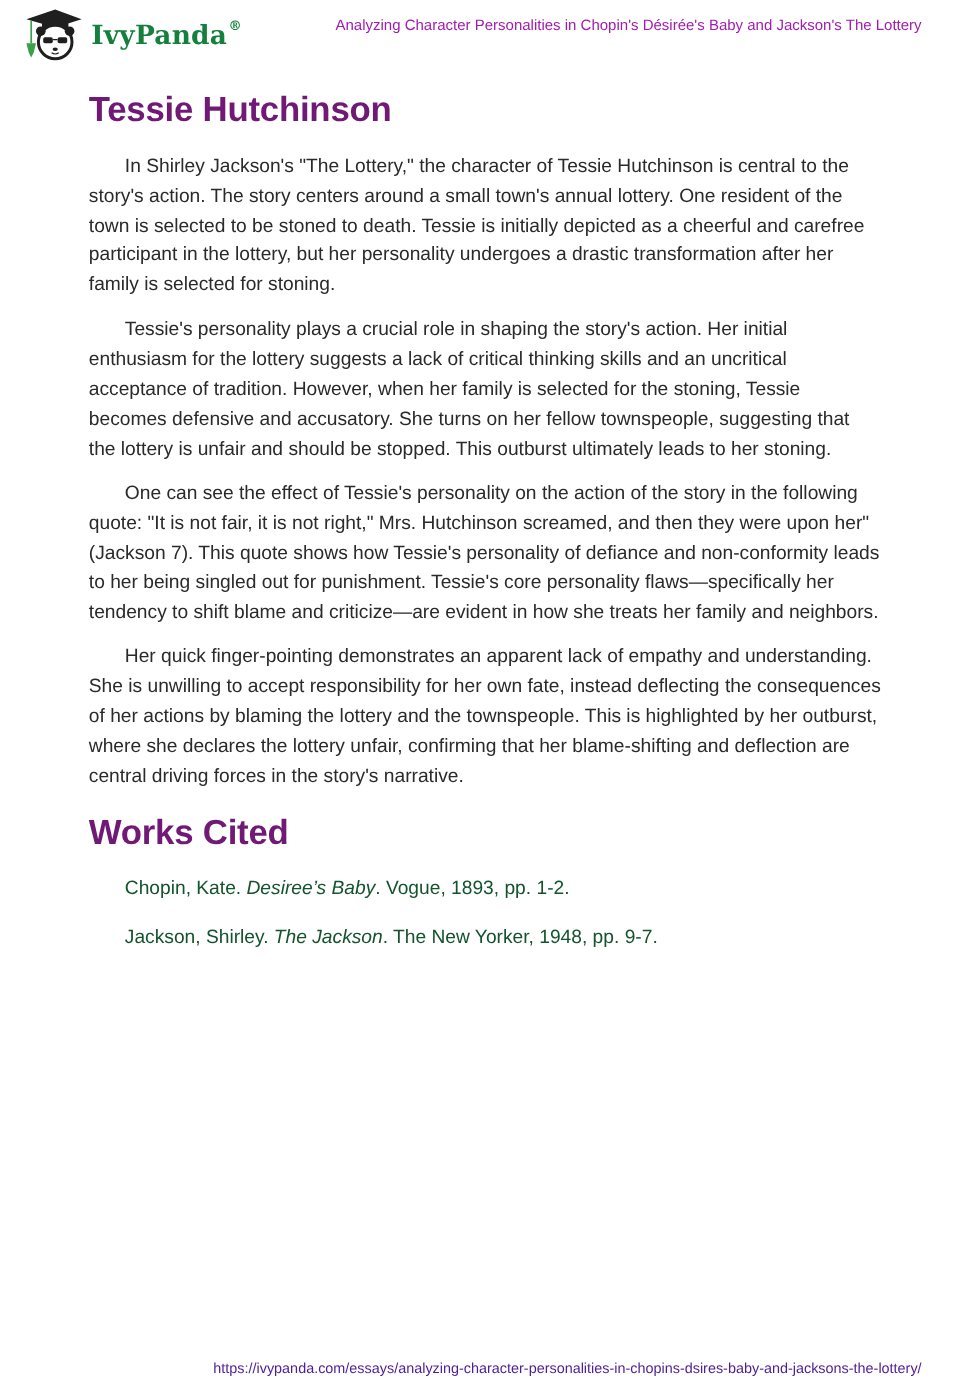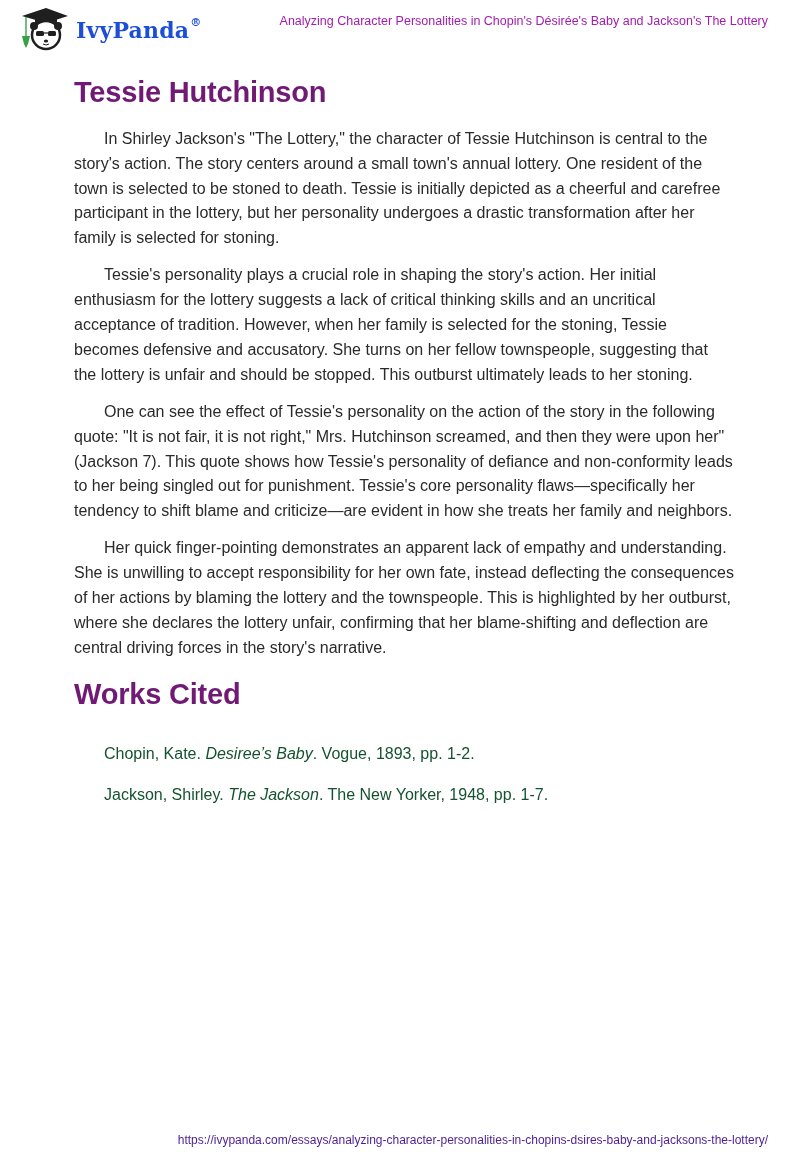--- a/index.html
+++ b/index.html
@@ -1,28 +1,28 @@
 <!DOCTYPE html>
 <html><head>
   <meta charset="utf-8">
   <style>
     html, body { margin: 0; padding: 0; background: #ffffff; }
     body { width: 800px; height: 1160px; position: relative; overflow: hidden;
            font-family: "Liberation Sans", sans-serif; color: #222222; }
     .header { position: absolute; left: 0; top: 0; width: 800px; height: 58px; }
     .logo { position: absolute; left: 18px; top: 7px; height: 44px; display: flex; align-items: center; }
     .logo svg { width: 52px; height: 46px; display: block; }
-    .logo-text { font-family: "DejaVu Serif", serif; font-weight: bold; font-size: 22px; color: #1d4ed8;
+    .logo-text { font-family: "DejaVu Serif", serif; font-weight: bold; font-size: 22px; color: #15803d;
                  margin-left: 6px; letter-spacing: 0.2px; position: relative; top: 1px; }
     .logo-text sup { font-size: 11px; position: relative; top: -4px; margin-left: 1px; }
     .doc-title { position: absolute; right: 32px; top: 14px; font-size: 12.5px; color: #a21caf; white-space: nowrap; }
     .content { position: absolute; left: 74px; top: 70px; width: 660px; }
     h1 { font-size: 29px; font-weight: bold; margin: 0; color: #701a75; line-height: 40px; letter-spacing: -0.2px; }
     h1.sec1 { margin-top: 2px; margin-bottom: 15px; }
-    h1.sec2 { margin-top: 14px; margin-bottom: 28px; }
+    h1.sec2 { margin-top: 14px; margin-bottom: 15px; }
     p.body { font-size: 16px; line-height: 24.8px; margin: 0 0 12.5px 0; text-indent: 30px; color: #2a2a2a; }
     .cite { font-size: 16px; line-height: 24px; margin: 0 0 17px 30px; color: #14532d; }
     .cite i { font-style: italic; }
     .footer-url { position: absolute; right: 32px; top: 1133px; font-size: 12px; color: #4c1d95; white-space: nowrap; }
   </style>
 </head>
 <body>
 
 <div class="header">
   <div class="logo">
@@ -53,16 +53,16 @@
 
 <div class="content">
   <h1 class="sec1">Tessie Hutchinson</h1>
   <p class="body">In Shirley Jackson's "The Lottery," the character of Tessie Hutchinson is central to the story's action. The story centers around a small town's annual lottery. One resident of the town is selected to be stoned to death. Tessie is initially depicted as a cheerful and carefree participant in the lottery, but her personality undergoes a drastic transformation after her family is selected for stoning.</p>
   <p class="body">Tessie's personality plays a crucial role in shaping the story's action. Her initial enthusiasm for the lottery suggests a lack of critical thinking skills and an uncritical acceptance of tradition. However, when her family is selected for the stoning, Tessie becomes defensive and accusatory. She turns on her fellow townspeople, suggesting that the lottery is unfair and should be stopped. This outburst ultimately leads to her stoning.</p>
   <p class="body">One can see the effect of Tessie's personality on the action of the story in the following quote: "It is not fair, it is not right," Mrs. Hutchinson screamed, and then they were upon her" (Jackson 7). This quote shows how Tessie's personality of defiance and non-conformity leads to her being singled out for punishment. Tessie's core personality flaws—specifically her tendency to shift blame and criticize—are evident in how she treats her family and neighbors.</p>
   <p class="body">Her quick finger-pointing demonstrates an apparent lack of empathy and understanding. She is unwilling to accept responsibility for her own fate, instead deflecting the consequences of her actions by blaming the lottery and the townspeople. This is highlighted by her outburst, where she declares the lottery unfair, confirming that her blame-shifting and deflection are central driving forces in the story's narrative.</p>
 
   <h1 class="sec2">Works Cited</h1>
   <div class="cite"><span>Chopin, Kate. </span><i>Desiree’s Baby</i><span>. Vogue, 1893, pp. 1-2.</span></div>
-  <div class="cite"><span>Jackson, Shirley. </span><i>The Jackson</i><span>. The New Yorker, 1948, pp. 1-7.</span></div>
+  <div class="cite"><span>Jackson, Shirley. </span><i>The Jackson</i><span>. The New Yorker, 1948, pp. 9-7.</span></div>
 </div>
 
 <div class="footer-url">https://ivypanda.com/essays/analyzing-character-personalities-in-chopins-dsires-baby-and-jacksons-the-lottery/</div>
 
 </body></html>

